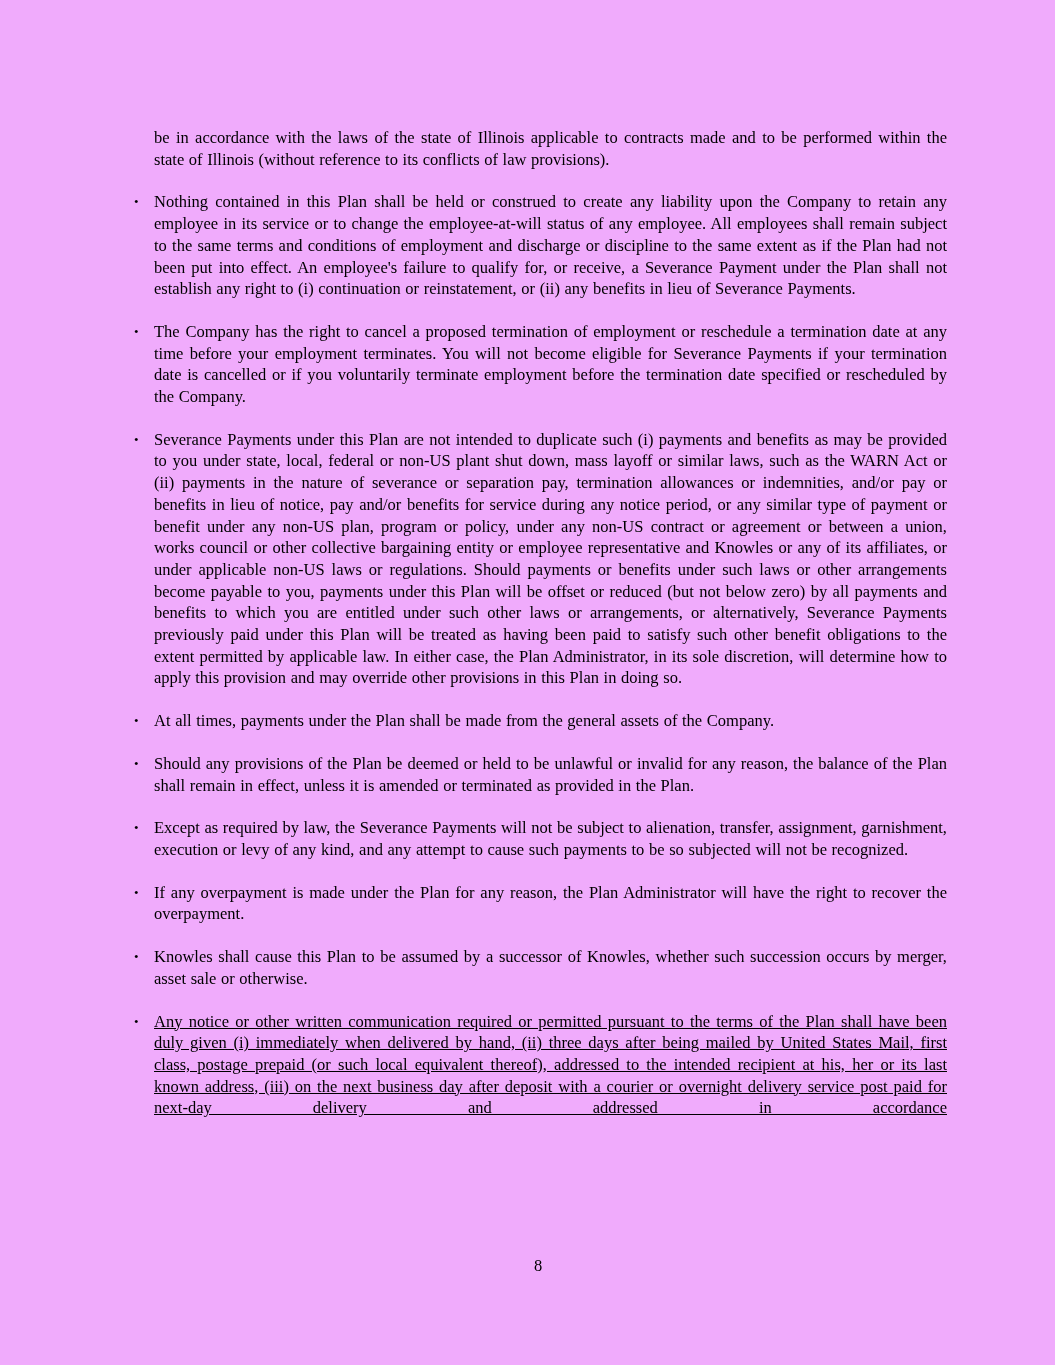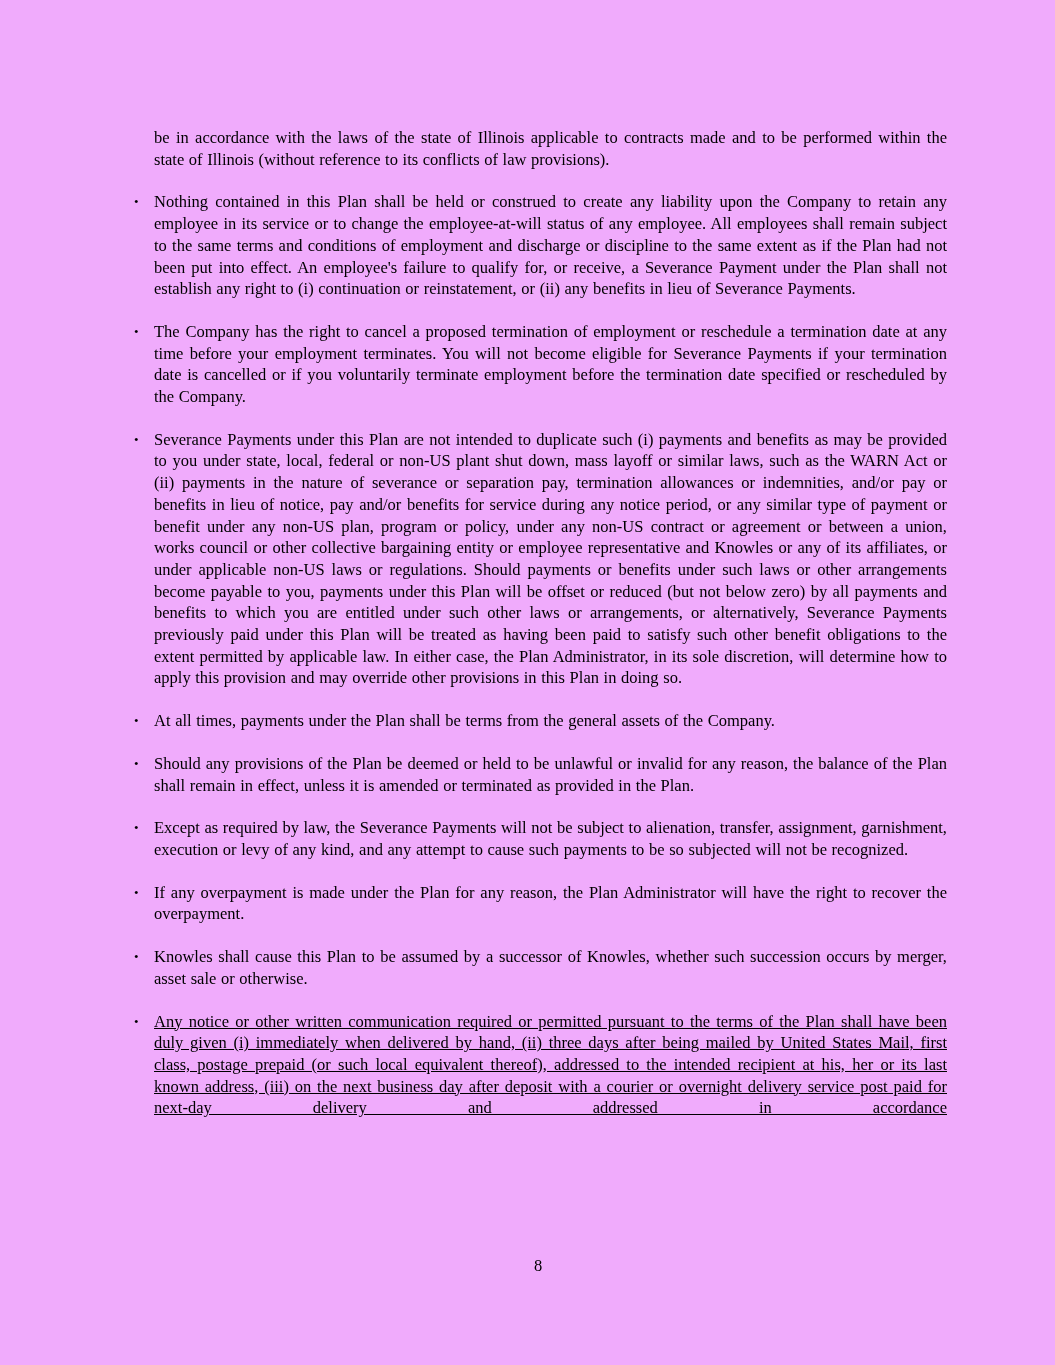--- a/index.html
+++ b/index.html
@@ -79,21 +79,21 @@
       <p class="btext">The Company has the right to cancel a proposed termination of employment or reschedule a termination date at any time before your employment terminates. You will not become eligible for Severance Payments if your termination date is cancelled or if you voluntarily terminate employment before the termination date specified or rescheduled by the Company.</p>
     </div>
 
     <div class="bullet">
       <span class="dot">•</span>
       <p class="btext">Severance Payments under this Plan are not intended to duplicate such (i) payments and benefits as may be provided to you under state, local, federal or non-US plant shut down, mass layoff or similar laws, such as the WARN Act or (ii) payments in the nature of severance or separation pay, termination allowances or indemnities, and/or pay or benefits in lieu of notice, pay and/or benefits for service during any notice period, or any similar type of payment or benefit under any non-US plan, program or policy, under any non-US contract or agreement or between a union, works council or other collective bargaining entity or employee representative and Knowles or any of its affiliates, or under applicable non-US laws or regulations. Should payments or benefits under such laws or other arrangements become payable to you, payments under this Plan will be offset or reduced (but not below zero) by all payments and benefits to which you are entitled under such other laws or arrangements, or alternatively, Severance Payments previously paid under this Plan will be treated as having been paid to satisfy such other benefit obligations to the extent permitted by applicable law. In either case, the Plan Administrator, in its sole discretion, will determine how to apply this provision and may override other provisions in this Plan in doing so.</p>
     </div>
 
     <div class="bullet">
       <span class="dot">•</span>
-      <p class="btext">At all times, payments under the Plan shall be terms from the general assets of the Company.</p>
+      <p class="btext">At all times, payments under the Plan shall be made from the general assets of the Company.</p>
     </div>
 
     <div class="bullet">
       <span class="dot">•</span>
       <p class="btext">Should any provisions of the Plan be deemed or held to be unlawful or invalid for any reason, the balance of the Plan shall remain in effect, unless it is amended or terminated as provided in the Plan.</p>
     </div>
 
     <div class="bullet">
       <span class="dot">•</span>
       <p class="btext">Except as required by law, the Severance Payments will not be subject to alienation, transfer, assignment, garnishment, execution or levy of any kind, and any attempt to cause such payments to be so subjected will not be recognized.</p>

